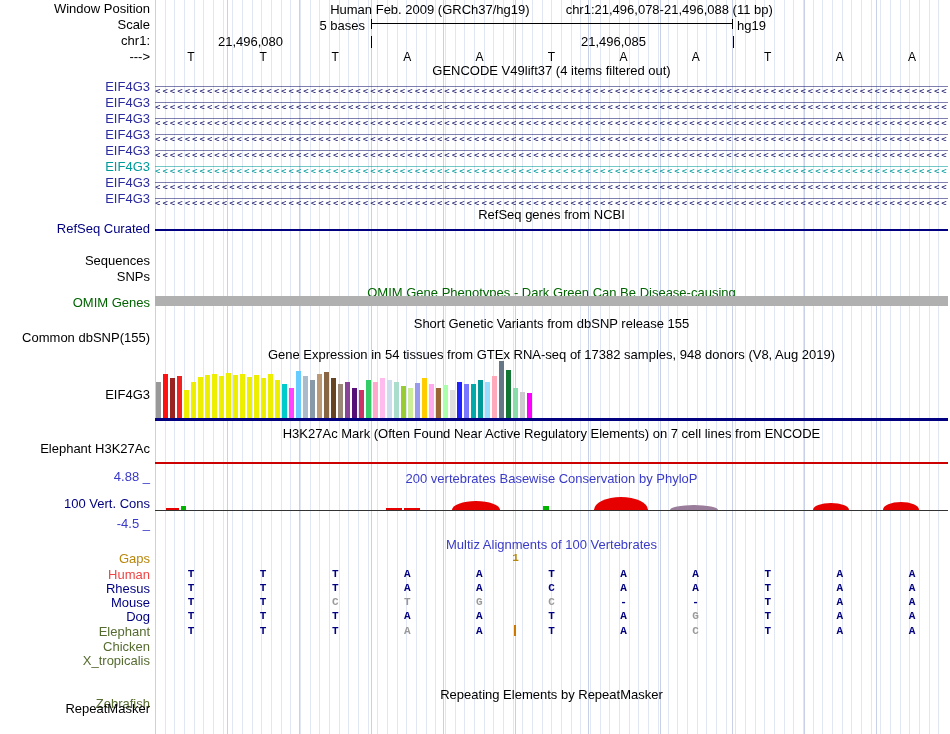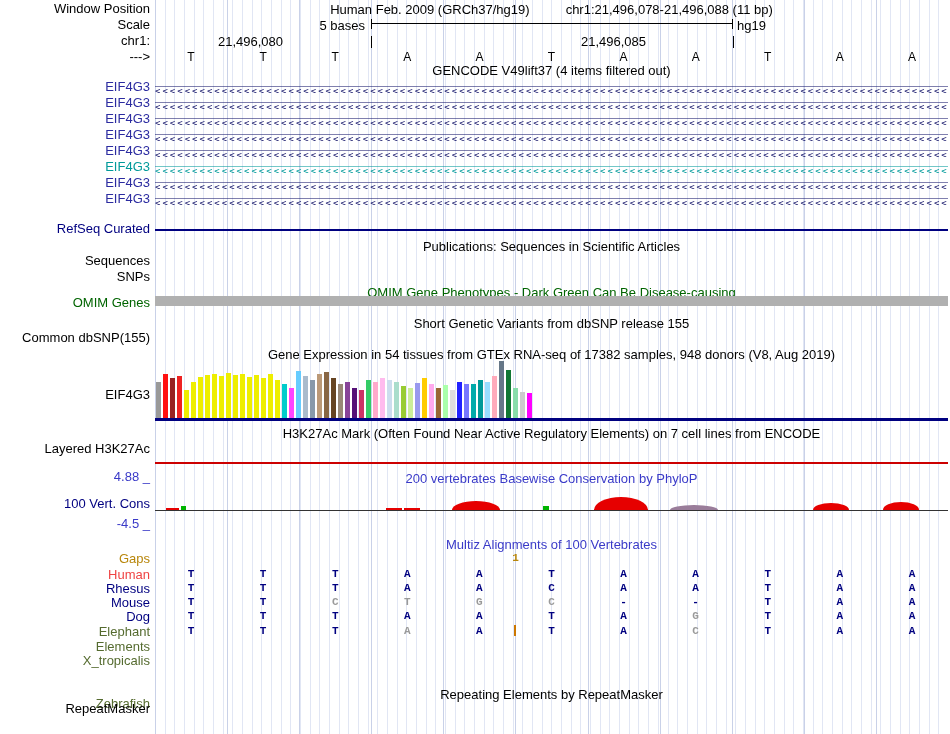--- a/index.html
+++ b/index.html
@@ -100,24 +100,24 @@
       <div class="generow" style="top: 144px; color: rgb(23, 23, 107);"><span class="arrows">&lt;&lt;&lt;&lt;&lt;&lt;&lt;&lt;&lt;&lt;&lt;&lt;&lt;&lt;&lt;&lt;&lt;&lt;&lt;&lt;&lt;&lt;&lt;&lt;&lt;&lt;&lt;&lt;&lt;&lt;&lt;&lt;&lt;&lt;&lt;&lt;&lt;&lt;&lt;&lt;&lt;&lt;&lt;&lt;&lt;&lt;&lt;&lt;&lt;&lt;&lt;&lt;&lt;&lt;&lt;&lt;&lt;&lt;&lt;&lt;&lt;&lt;&lt;&lt;&lt;&lt;&lt;&lt;&lt;&lt;&lt;&lt;&lt;&lt;&lt;&lt;&lt;&lt;&lt;&lt;&lt;&lt;&lt;&lt;&lt;&lt;&lt;&lt;&lt;&lt;&lt;&lt;&lt;&lt;&lt;&lt;&lt;&lt;&lt;&lt;&lt;&lt;&lt;&lt;&lt;&lt;&lt;&lt;&lt;&lt;&lt;&lt;&lt;&lt;&lt;&lt;&lt;&lt;&lt;&lt;&lt;&lt;&lt;&lt;&lt;&lt;&lt;&lt;&lt;&lt;&lt;&lt;&lt;&lt;&lt;&lt;&lt;&lt;&lt;&lt;&lt;&lt;&lt;&lt;&lt;&lt;&lt;&lt;&lt;&lt;&lt;&lt;&lt;&lt;&lt;&lt;&lt;&lt;&lt;&lt;&lt;&lt;&lt;&lt;&lt;&lt;&lt;&lt;&lt;&lt;&lt;&lt;&lt;&lt;&lt;&lt;&lt;&lt;&lt;&lt;&lt;&lt;&lt;&lt;&lt;&lt;&lt;&lt;&lt;&lt;&lt;&lt;&lt;&lt;&lt;&lt;&lt;&lt;&lt;&lt;&lt;&lt;&lt;&lt;&lt;&lt;&lt;&lt;&lt;&lt;&lt;&lt;&lt;&lt;&lt;&lt;&lt;&lt;&lt;&lt;</span></div>
       <div class="genelabel" style="top: 144px; color: rgb(43, 43, 160);">EIF4G3</div>
       <div class="generow" style="top: 160px; color: rgb(0, 154, 154);"><span class="arrows">&lt;&lt;&lt;&lt;&lt;&lt;&lt;&lt;&lt;&lt;&lt;&lt;&lt;&lt;&lt;&lt;&lt;&lt;&lt;&lt;&lt;&lt;&lt;&lt;&lt;&lt;&lt;&lt;&lt;&lt;&lt;&lt;&lt;&lt;&lt;&lt;&lt;&lt;&lt;&lt;&lt;&lt;&lt;&lt;&lt;&lt;&lt;&lt;&lt;&lt;&lt;&lt;&lt;&lt;&lt;&lt;&lt;&lt;&lt;&lt;&lt;&lt;&lt;&lt;&lt;&lt;&lt;&lt;&lt;&lt;&lt;&lt;&lt;&lt;&lt;&lt;&lt;&lt;&lt;&lt;&lt;&lt;&lt;&lt;&lt;&lt;&lt;&lt;&lt;&lt;&lt;&lt;&lt;&lt;&lt;&lt;&lt;&lt;&lt;&lt;&lt;&lt;&lt;&lt;&lt;&lt;&lt;&lt;&lt;&lt;&lt;&lt;&lt;&lt;&lt;&lt;&lt;&lt;&lt;&lt;&lt;&lt;&lt;&lt;&lt;&lt;&lt;&lt;&lt;&lt;&lt;&lt;&lt;&lt;&lt;&lt;&lt;&lt;&lt;&lt;&lt;&lt;&lt;&lt;&lt;&lt;&lt;&lt;&lt;&lt;&lt;&lt;&lt;&lt;&lt;&lt;&lt;&lt;&lt;&lt;&lt;&lt;&lt;&lt;&lt;&lt;&lt;&lt;&lt;&lt;&lt;&lt;&lt;&lt;&lt;&lt;&lt;&lt;&lt;&lt;&lt;&lt;&lt;&lt;&lt;&lt;&lt;&lt;&lt;&lt;&lt;&lt;&lt;&lt;&lt;&lt;&lt;&lt;&lt;&lt;&lt;&lt;&lt;&lt;&lt;&lt;&lt;&lt;&lt;&lt;&lt;&lt;&lt;&lt;&lt;&lt;&lt;&lt;&lt;&lt;</span></div>
       <div class="genelabel" style="top: 160px; color: rgb(0, 154, 154);">EIF4G3</div>
       <div class="generow" style="top: 176px; color: rgb(23, 23, 107);"><span class="arrows">&lt;&lt;&lt;&lt;&lt;&lt;&lt;&lt;&lt;&lt;&lt;&lt;&lt;&lt;&lt;&lt;&lt;&lt;&lt;&lt;&lt;&lt;&lt;&lt;&lt;&lt;&lt;&lt;&lt;&lt;&lt;&lt;&lt;&lt;&lt;&lt;&lt;&lt;&lt;&lt;&lt;&lt;&lt;&lt;&lt;&lt;&lt;&lt;&lt;&lt;&lt;&lt;&lt;&lt;&lt;&lt;&lt;&lt;&lt;&lt;&lt;&lt;&lt;&lt;&lt;&lt;&lt;&lt;&lt;&lt;&lt;&lt;&lt;&lt;&lt;&lt;&lt;&lt;&lt;&lt;&lt;&lt;&lt;&lt;&lt;&lt;&lt;&lt;&lt;&lt;&lt;&lt;&lt;&lt;&lt;&lt;&lt;&lt;&lt;&lt;&lt;&lt;&lt;&lt;&lt;&lt;&lt;&lt;&lt;&lt;&lt;&lt;&lt;&lt;&lt;&lt;&lt;&lt;&lt;&lt;&lt;&lt;&lt;&lt;&lt;&lt;&lt;&lt;&lt;&lt;&lt;&lt;&lt;&lt;&lt;&lt;&lt;&lt;&lt;&lt;&lt;&lt;&lt;&lt;&lt;&lt;&lt;&lt;&lt;&lt;&lt;&lt;&lt;&lt;&lt;&lt;&lt;&lt;&lt;&lt;&lt;&lt;&lt;&lt;&lt;&lt;&lt;&lt;&lt;&lt;&lt;&lt;&lt;&lt;&lt;&lt;&lt;&lt;&lt;&lt;&lt;&lt;&lt;&lt;&lt;&lt;&lt;&lt;&lt;&lt;&lt;&lt;&lt;&lt;&lt;&lt;&lt;&lt;&lt;&lt;&lt;&lt;&lt;&lt;&lt;&lt;&lt;&lt;&lt;&lt;&lt;&lt;&lt;&lt;&lt;&lt;&lt;&lt;&lt;&lt;</span></div>
       <div class="genelabel" style="top: 176px; color: rgb(43, 43, 160);">EIF4G3</div>
       <div class="generow" style="top: 192px; color: rgb(23, 23, 107);"><span class="arrows">&lt;&lt;&lt;&lt;&lt;&lt;&lt;&lt;&lt;&lt;&lt;&lt;&lt;&lt;&lt;&lt;&lt;&lt;&lt;&lt;&lt;&lt;&lt;&lt;&lt;&lt;&lt;&lt;&lt;&lt;&lt;&lt;&lt;&lt;&lt;&lt;&lt;&lt;&lt;&lt;&lt;&lt;&lt;&lt;&lt;&lt;&lt;&lt;&lt;&lt;&lt;&lt;&lt;&lt;&lt;&lt;&lt;&lt;&lt;&lt;&lt;&lt;&lt;&lt;&lt;&lt;&lt;&lt;&lt;&lt;&lt;&lt;&lt;&lt;&lt;&lt;&lt;&lt;&lt;&lt;&lt;&lt;&lt;&lt;&lt;&lt;&lt;&lt;&lt;&lt;&lt;&lt;&lt;&lt;&lt;&lt;&lt;&lt;&lt;&lt;&lt;&lt;&lt;&lt;&lt;&lt;&lt;&lt;&lt;&lt;&lt;&lt;&lt;&lt;&lt;&lt;&lt;&lt;&lt;&lt;&lt;&lt;&lt;&lt;&lt;&lt;&lt;&lt;&lt;&lt;&lt;&lt;&lt;&lt;&lt;&lt;&lt;&lt;&lt;&lt;&lt;&lt;&lt;&lt;&lt;&lt;&lt;&lt;&lt;&lt;&lt;&lt;&lt;&lt;&lt;&lt;&lt;&lt;&lt;&lt;&lt;&lt;&lt;&lt;&lt;&lt;&lt;&lt;&lt;&lt;&lt;&lt;&lt;&lt;&lt;&lt;&lt;&lt;&lt;&lt;&lt;&lt;&lt;&lt;&lt;&lt;&lt;&lt;&lt;&lt;&lt;&lt;&lt;&lt;&lt;&lt;&lt;&lt;&lt;&lt;&lt;&lt;&lt;&lt;&lt;&lt;&lt;&lt;&lt;&lt;&lt;&lt;&lt;&lt;&lt;&lt;&lt;&lt;&lt;&lt;</span></div>
       <div class="genelabel" style="top: 192px; color: rgb(43, 43, 160);">EIF4G3</div>
     </div>
 
+  <div class="ctitle" style="top:208px">RefSeq genes from NCBI</div>
   <div class="lbl navy" style="top:222px">RefSeq Curated</div>
   <div class="hline" id="refseq-line"></div>
 
-  <div class="ctitle" style="top:240px">Publications: Sequences in Scientific Articles</div>
   <div class="lbl" style="top:254px">Sequences</div>
   <div class="lbl" style="top:270px">SNPs</div>
 
   <div class="ctitle green" style="top:286px">OMIM Gene Phenotypes - Dark Green Can Be Disease-causing</div>
   <div class="lbl green" style="top:296px">OMIM Genes</div>
   <div class="hline" id="omim-bar"></div>
 
   <div class="ctitle" style="top:317px">Short Genetic Variants from dbSNP release 155</div>
   <div class="lbl" style="top:331px">Common dbSNP(155)</div>
 
@@ -175,21 +175,21 @@
       <div class="gbar" style="height: 42px; background: rgb(255, 170, 187);"></div>
       <div class="gbar" style="height: 57px; background: rgb(102, 119, 136);"></div>
       <div class="gbar" style="height: 48px; background: rgb(17, 119, 51);"></div>
       <div class="gbar" style="height: 30px; background: rgb(136, 221, 170);"></div>
       <div class="gbar" style="height: 26px; background: rgb(204, 204, 204);"></div>
       <div class="gbar" style="height: 25px; background: rgb(255, 0, 255);"></div>
     </div>
   <div class="hline" id="gtex-baseline"></div>
 
   <div class="ctitle" style="top:427px">H3K27Ac Mark (Often Found Near Active Regulatory Elements) on 7 cell lines from ENCODE</div>
-  <div class="lbl" style="top:442px">Layered H3K27Ac</div>
+  <div class="lbl" style="top:442px">Elephant H3K27Ac</div>
   <div class="hline" id="h3k-line"></div>
 
   <div class="lbl blue" style="top:470px">4.88 _</div>
   <div class="ctitle blue" style="top:472px">200 vertebrates Basewise Conservation by PhyloP</div>
   <div class="lbl navy" style="top:497px">100 Vert. Cons</div>
   <div class="lbl blue" style="top:517px">-4.5 _</div>
   <div class="hline" id="cons-baseline"></div>
   <div id="cons-peaks">
       <div class="peak flat" style="left: 166px; width: 13px; height: 2px; top: 508px; background: rgb(230, 0, 0);"></div>
       <div class="peak tick" style="left: 181px; width: 5px; height: 4px; top: 506px; background: rgb(0, 180, 0);"></div>
@@ -261,20 +261,20 @@
       <span class="mletter" style="left: 335.227px; top: 625px; color: rgb(0, 0, 128);">T</span>
       <span class="mletter" style="left: 407.318px; top: 625px; color: rgb(154, 154, 154);">A</span>
       <span class="mletter" style="left: 479.409px; top: 625px; color: rgb(0, 0, 128);">A</span>
       <span class="mletter" style="left: 551.5px; top: 625px; color: rgb(0, 0, 128);">T</span>
       <span class="mletter" style="left: 623.591px; top: 625px; color: rgb(0, 0, 128);">A</span>
       <span class="mletter" style="left: 695.682px; top: 625px; color: rgb(154, 154, 154);">C</span>
       <span class="mletter" style="left: 767.773px; top: 625px; color: rgb(0, 0, 128);">T</span>
       <span class="mletter" style="left: 839.864px; top: 625px; color: rgb(0, 0, 128);">A</span>
       <span class="mletter" style="left: 911.955px; top: 625px; color: rgb(0, 0, 128);">A</span>
       <div class="insmark" style="left: 515.455px; top: 625px;"></div>
-      <div class="mlabel" style="top: 640px; color: rgb(85, 107, 47);">Elements</div>
+      <div class="mlabel" style="top: 640px; color: rgb(85, 107, 47);">Chicken</div>
       <div class="mlabel" style="top: 654px; color: rgb(85, 107, 47);">X_tropicalis</div>
       <div class="mlabel" style="top: 669px; color: rgb(85, 107, 47); margin-top: 28px;">Zebrafish</div>
     </div>
 
   <div class="ctitle" style="top:688px">Repeating Elements by RepeatMasker</div>
   <div class="lbl" style="top:702px">RepeatMasker</div>
 </div>
 
 </body></html>

